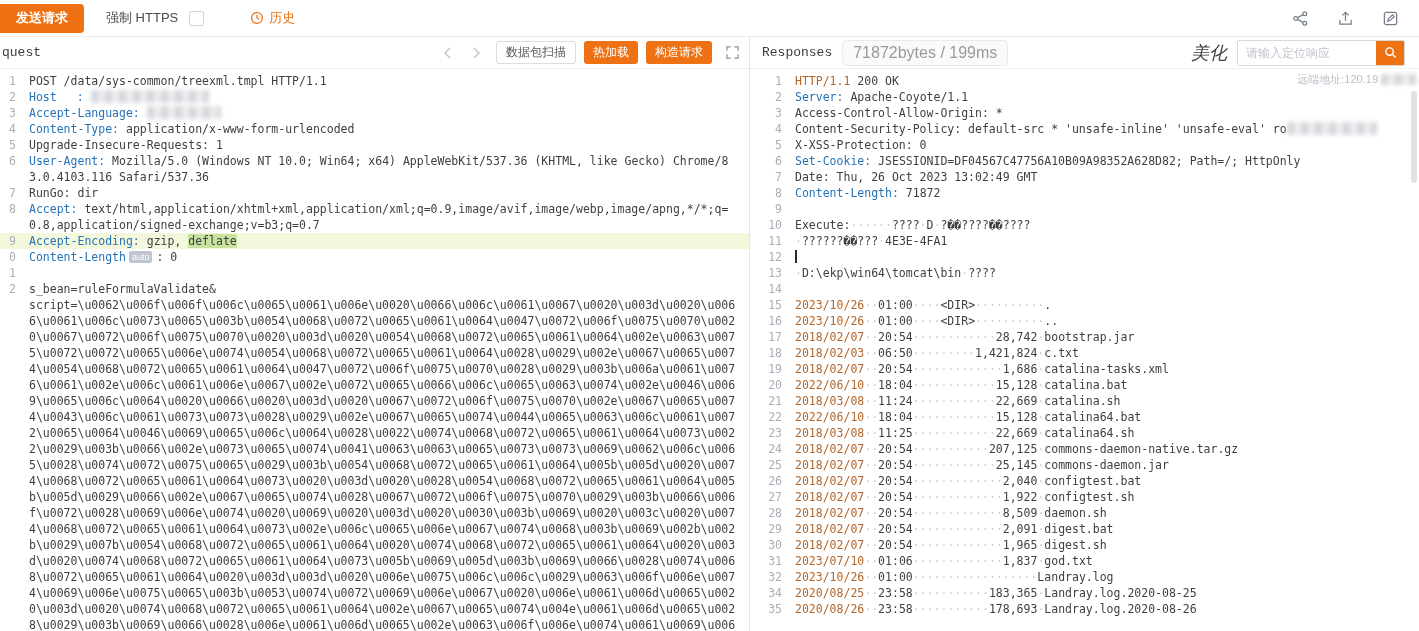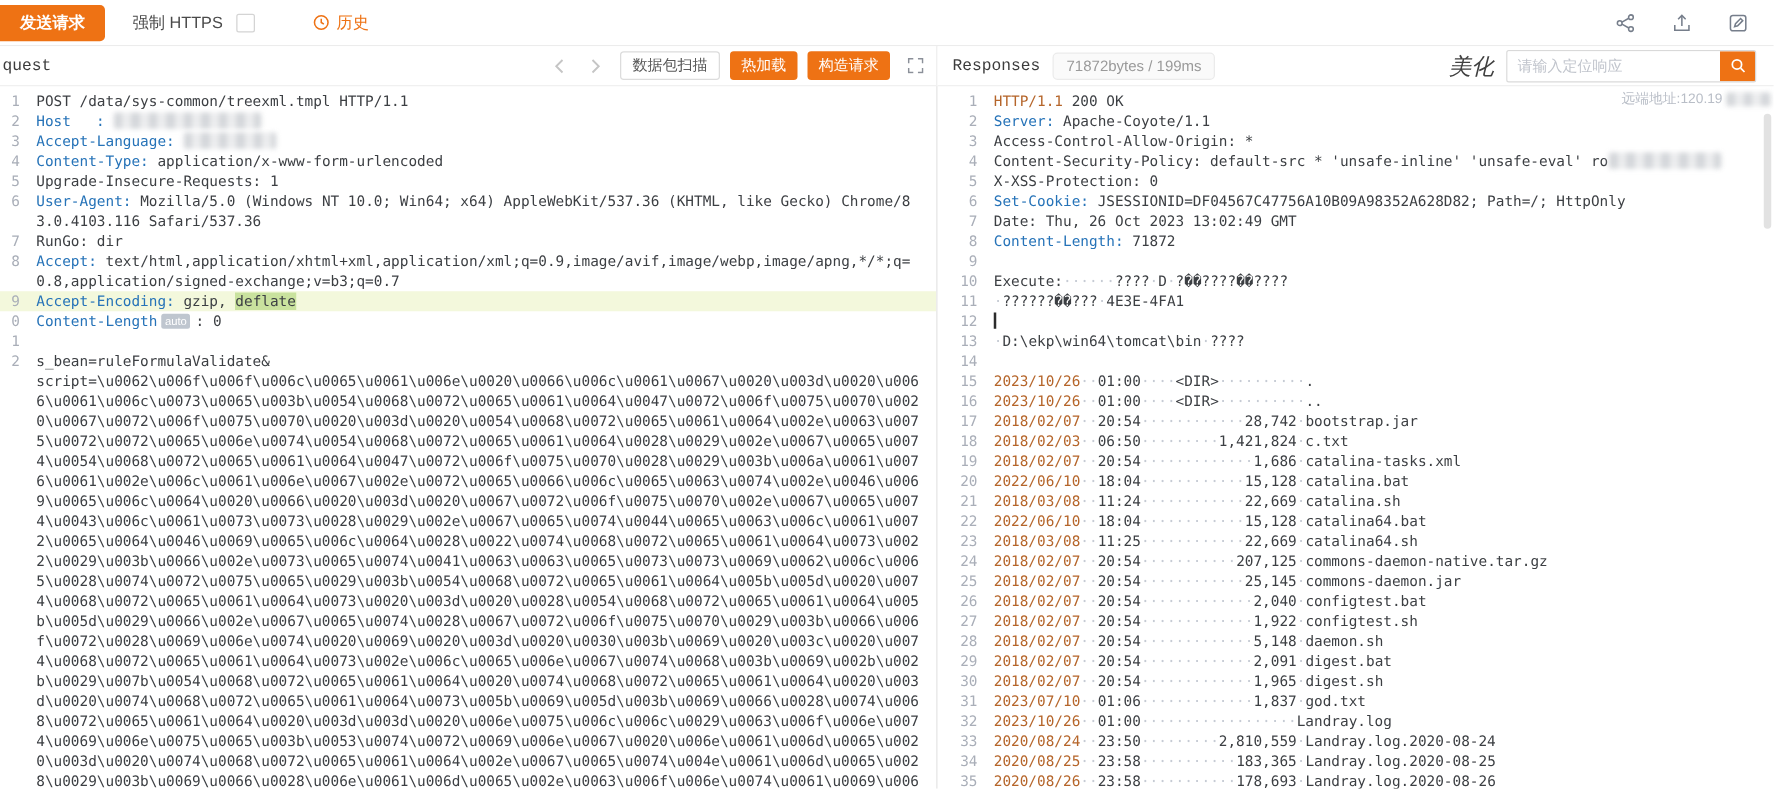--- a/index.html
+++ b/index.html
@@ -24,23 +24,23 @@
   .panel-header { height:32px; flex:0 0 32px; display:flex; align-items:center; border-bottom:1px solid #f0f0f0; background:#fff; }
   .panel-header.left { padding:0 10px 0 2px; gap:8px; }
   .panel-header.right { padding:0 14px 0 12px; gap:10px; }
   .panel-title { font-size:13px; color:#3c3c3c;font-family:Liberation Mono, monospace; }
   .nav-arrows { margin-left:auto; display:flex; gap:16px; color:#c5c5c5; margin-right:6px; }
   .nav-arrows svg { cursor:pointer; display:block; }
   .btn-plain { height:23px; padding:0 9px; font-size:12px; border:1px solid #dcdcdc; background:#fff; color:#595959; border-radius:3px; cursor:pointer; font-family:inherit; }
   .btn-orange { height:23px; padding:0 9px; font-size:12px; border:none; background:#ee7214; color:#fff; border-radius:3px; cursor:pointer; font-family:inherit; }
   .expand-icon { color:#8b9099; margin-left:6px; cursor:pointer; display:flex; }
 
-  .stats-badge { font-size:12px; color:#9a9a9a; border:1px solid #ebebeb; background:#fafafa; padding:3px 10px; border-radius:4px; }
+  .stats-badge { font-size:16px; color:#9a9a9a; border:1px solid #ebebeb; background:#fafafa; padding:3px 10px; border-radius:4px; }
   .beautify { margin-left:auto; color:#404040; font-size:18px; cursor:pointer;font-style:italic; }
-  .search { display:flex; height:26px; width:200px; border:1px solid #d9d9d9; border-radius:2px; overflow:hidden; }
+  .search { display:flex; height:26px; width:168px; border:1px solid #d9d9d9; border-radius:2px; overflow:hidden; }
   .search input { flex:1; min-width:0; border:none; outline:none; padding:0 8px; font-size:12px; color:#333; font-family:inherit; }
   .search input::placeholder { color:#c0c4cc; }
   .search-btn { width:28px; background:#ee7214; border:none; display:flex; align-items:center; justify-content:center; cursor:pointer; }
 
   
   .editor { flex:1; overflow:hidden; position:relative; padding-top:4px;
     font-family:"DejaVu Sans Mono", monospace; font-size:11.5px; line-height:16px; }
   .code-line { display:flex; min-height:16px; }
   .gutter { flex:0 0 16px; text-align:right; color:#a9aeb8; padding-right:0; user-select:none; }
   .editor.resp .gutter { flex:0 0 32px; }
@@ -345,21 +345,21 @@
             <span class="content"><span class="seg-d">2018/02/07</span><span class="seg-w">··</span><span class="seg-p">20:54</span><span class="seg-w">·············</span><span class="seg-p">2,040</span><span class="seg-w">·</span><span class="seg-p">configtest.bat</span></span>
           </div>
           <div class="code-line">
             <span class="gutter">27</span>
             <span class="gutter-space"></span>
             <span class="content"><span class="seg-d">2018/02/07</span><span class="seg-w">··</span><span class="seg-p">20:54</span><span class="seg-w">·············</span><span class="seg-p">1,922</span><span class="seg-w">·</span><span class="seg-p">configtest.sh</span></span>
           </div>
           <div class="code-line">
             <span class="gutter">28</span>
             <span class="gutter-space"></span>
-            <span class="content"><span class="seg-d">2018/02/07</span><span class="seg-w">··</span><span class="seg-p">20:54</span><span class="seg-w">·············</span><span class="seg-p">5,148</span><span class="seg-w">·</span><span class="seg-p">daemon.sh</span></span>
+            <span class="content"><span class="seg-d">2018/02/07</span><span class="seg-w">··</span><span class="seg-p">20:54</span><span class="seg-w">·············</span><span class="seg-p">8,509</span><span class="seg-w">·</span><span class="seg-p">daemon.sh</span></span>
           </div>
           <div class="code-line">
             <span class="gutter">29</span>
             <span class="gutter-space"></span>
             <span class="content"><span class="seg-d">2018/02/07</span><span class="seg-w">··</span><span class="seg-p">20:54</span><span class="seg-w">·············</span><span class="seg-p">2,091</span><span class="seg-w">·</span><span class="seg-p">digest.bat</span></span>
           </div>
           <div class="code-line">
             <span class="gutter">30</span>
             <span class="gutter-space"></span>
             <span class="content"><span class="seg-d">2018/02/07</span><span class="seg-w">··</span><span class="seg-p">20:54</span><span class="seg-w">·············</span><span class="seg-p">1,965</span><span class="seg-w">·</span><span class="seg-p">digest.sh</span></span>
@@ -368,25 +368,20 @@
             <span class="gutter">31</span>
             <span class="gutter-space"></span>
             <span class="content"><span class="seg-d">2023/07/10</span><span class="seg-w">··</span><span class="seg-p">01:06</span><span class="seg-w">·············</span><span class="seg-p">1,837</span><span class="seg-w">·</span><span class="seg-p">god.txt</span></span>
           </div>
           <div class="code-line">
             <span class="gutter">32</span>
             <span class="gutter-space"></span>
             <span class="content"><span class="seg-d">2023/10/26</span><span class="seg-w">··</span><span class="seg-p">01:00</span><span class="seg-w">··················</span><span class="seg-p">Landray.log</span></span>
           </div>
           <div class="code-line">
-            <span class="gutter">33</span>
-            <span class="gutter-space"></span>
-            <span class="content"><span class="seg-d">2020/08/24</span><span class="seg-w">··</span><span class="seg-p">23:50</span><span class="seg-w">·········</span><span class="seg-p">2,810,559</span><span class="seg-w">·</span><span class="seg-p">Landray.log.2020-08-24</span></span>
-          </div>
-          <div class="code-line">
             <span class="gutter">34</span>
             <span class="gutter-space"></span>
             <span class="content"><span class="seg-d">2020/08/25</span><span class="seg-w">··</span><span class="seg-p">23:58</span><span class="seg-w">···········</span><span class="seg-p">183,365</span><span class="seg-w">·</span><span class="seg-p">Landray.log.2020-08-25</span></span>
           </div>
           <div class="code-line">
             <span class="gutter">35</span>
             <span class="gutter-space"></span>
             <span class="content"><span class="seg-d">2020/08/26</span><span class="seg-w">··</span><span class="seg-p">23:58</span><span class="seg-w">···········</span><span class="seg-p">178,693</span><span class="seg-w">·</span><span class="seg-p">Landray.log.2020-08-26</span></span>
           </div>
         </div>

